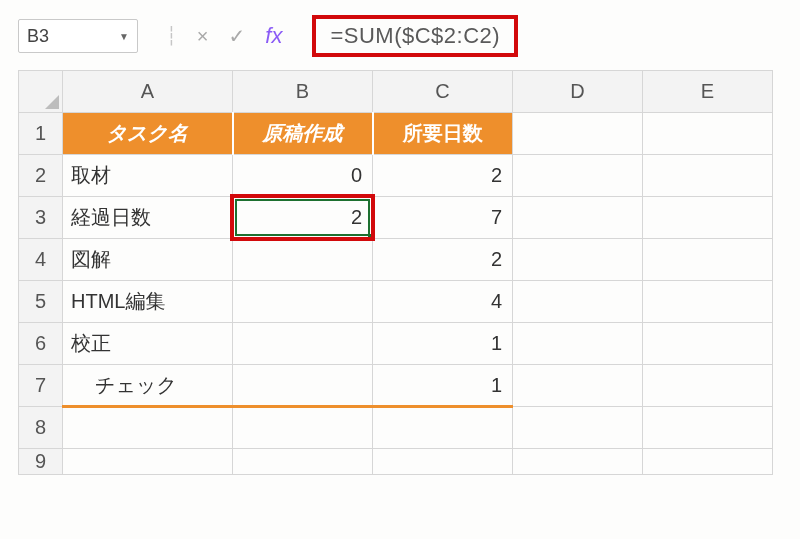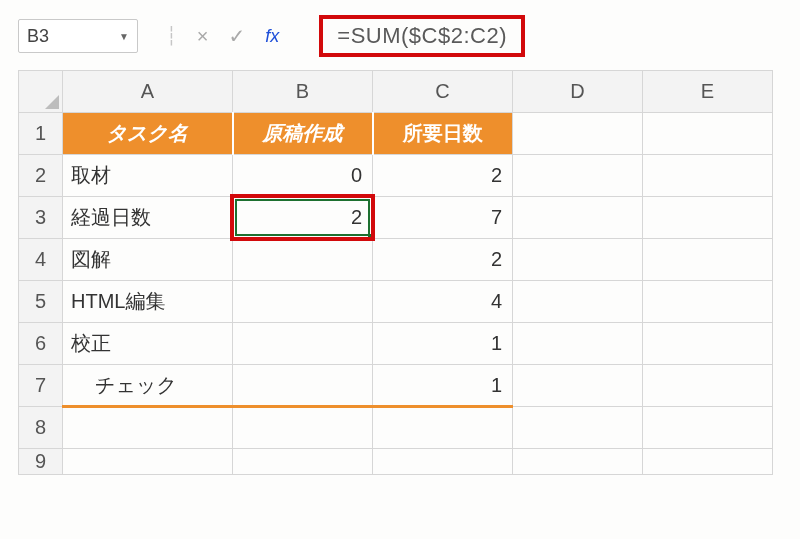--- a/index.html
+++ b/index.html
@@ -4,22 +4,22 @@
 <style>
   html,body{margin:0;padding:0;font-family:"Yu Gothic","Meiryo","Hiragino Kaku Gothic ProN",sans-serif;background:#fff;color:#333;}
   .page{width:800px;height:539px;position:relative;background:#fdfdfc;padding:18px;box-sizing:border-box;}
 
   
   .fbar{display:flex;align-items:center;gap:0;height:36px;margin-bottom:16px;}
   .namebox{width:120px;height:34px;border:1px solid #c9c9c9;background:#fff;display:flex;align-items:center;padding:0 8px;font-size:18px;color:#444;border-radius:2px;box-sizing:border-box;}
   .namebox .dd{margin-left:auto;font-size:10px;color:#666;}
   .fb-icons{display:flex;align-items:center;height:34px;padding:0 18px;color:#a9a9a9;font-size:20px;}
   .fb-icons span{margin:0 10px;}
-  .fx{font-style:italic;font-family:"Segoe UI",sans-serif;font-size:18px;color:#1d4ed8;}
-  .formula-wrap{height:42px;border:4px solid #d2090b;display:flex;align-items:center;padding:0 14px;margin-left:12px;box-sizing:border-box;}
+  .fx{font-style:italic;font-family:"Segoe UI",sans-serif;font-size:22px;color:#8b5cf6;}
+  .formula-wrap{height:42px;border:4px solid #d2090b;display:flex;align-items:center;padding:0 14px;margin-left:2px;box-sizing:border-box;}
   .formula-wrap .formula{font-size:22px;color:#5a5a5a;letter-spacing:0.5px;}
 
   
   .sheet{border-collapse:collapse;table-layout:fixed;}
   .sheet td,.sheet th{border:1px solid #d6d6d6;height:42px;box-sizing:border-box;font-size:20px;}
   .sheet th{background:#f3f3f3;color:#555;font-weight:normal;}
   .corner{width:44px;background:#f3f3f3;position:relative;}
   .corner svg{position:absolute;right:3px;bottom:3px;}
   .colhead{text-align:center;background:#f3f3f3;}
   .rowhead{width:44px;text-align:center;background:#f3f3f3;}

